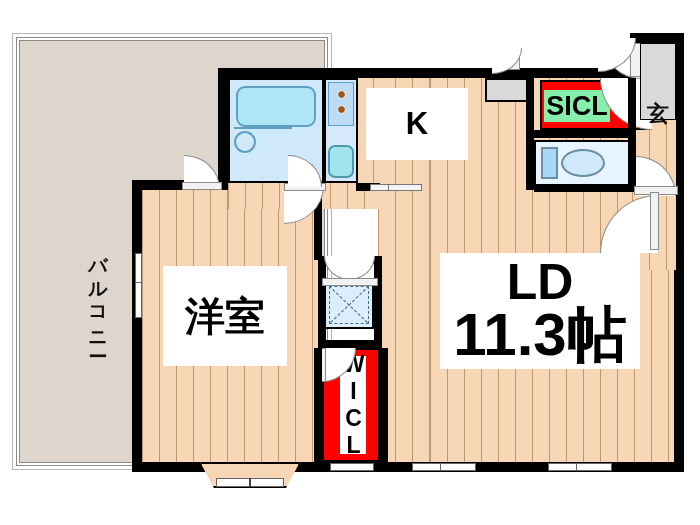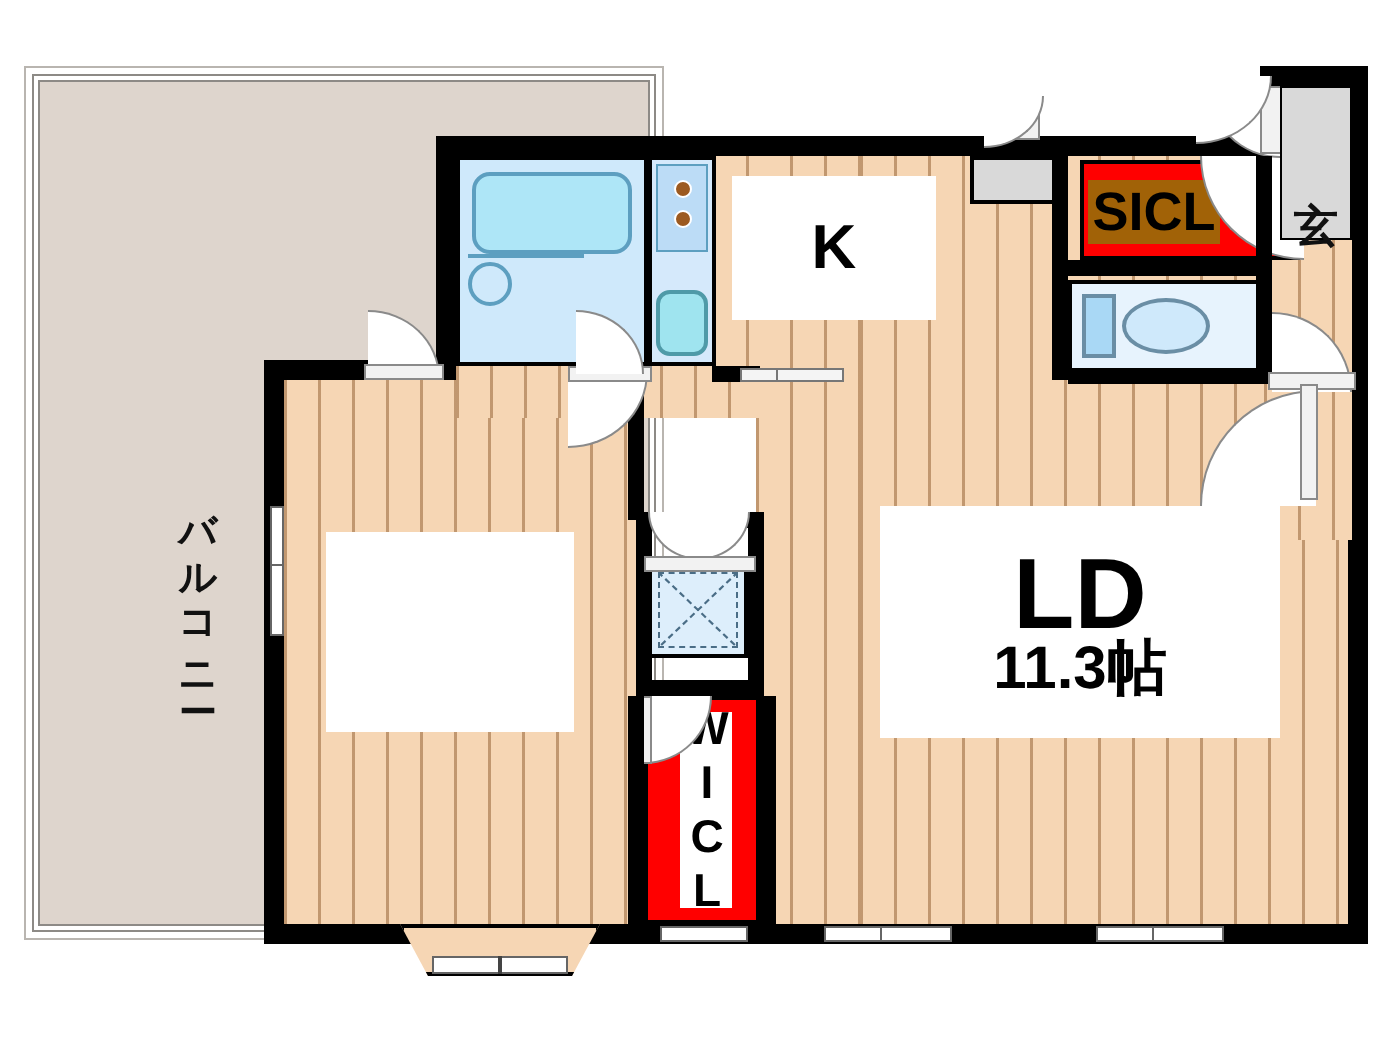--- a/index.html
+++ b/index.html
@@ -28,21 +28,21 @@
   .wall{background:#000000;}
   .genkan{background:#d9d9d9;border:1px solid #000;}
   .redbox{background:#ff0000;border:2px solid #000;}
 
   
   .plate{background:#ffffff;display:flex;flex-direction:column;
          align-items:center;justify-content:center;line-height:.96;color:#000;}
   .plate .l1{font-weight:700;}
   .plate .l2{font-weight:700;}
 
-  .lbl-red{background:#a16207;color:#000;font-weight:700;
+  .lbl-red{background:#86efac;color:#000;font-weight:700;
            display:flex;align-items:center;justify-content:center;}
   .lbl-red-v{background:#ffffff;color:#000;font-weight:700;
            display:flex;align-items:center;justify-content:center;
            writing-mode:vertical-rl;text-orientation:upright;letter-spacing:1px;}
 
   .genkan-t{display:flex;align-items:center;justify-content:center;
             font-size:22px;font-weight:700;color:#111;
             writing-mode:vertical-rl;text-orientation:upright;}
 
   
@@ -147,24 +147,25 @@
   <div class="abs wall" style="left:526px;top:78px;width:8px;height:112px;"></div>
   <div class="abs wall" style="left:628px;top:78px;width:8px;height:114px;"></div>
 
   <div class="abs arc arcq-tr" style="left:636px;top:156px;width:40px;height:40px;border-bottom:none;border-left:none;"></div>
   <div class="abs leaf" style="left:634px;top:186px;width:44px;height:9px;"></div>
   <div class="abs arc arcq-tl" style="left:600px;top:195px;width:58px;height:58px;border-bottom:none;border-right:none;"></div>
   <div class="abs leaf" style="left:650px;top:192px;width:9px;height:58px;"></div>
 
   <div class="abs plate" style="left:440px;top:253px;width:200px;height:116px;">
     <div class="l1" style="font-size:50px;">LD</div>
-    <div class="l2" style="font-size:30px;">11.3帖</div>
+    <div class="l2" style="font-size:60px;">11.3帖</div>
   </div>
 
   <div class="abs plate" style="left:163px;top:266px;width:124px;height:100px;">
+    <div class="l1" style="font-size:40px;">洋室</div>
   </div>
 
   <div class="abs wall" style="left:318px;top:256px;width:8px;height:100px;"></div>
   <div class="abs wall" style="left:374px;top:256px;width:8px;height:100px;"></div>
   <div class="abs wall" style="left:318px;top:256px;width:64px;height:8px;"></div>
   <div class="abs wm" style="left:324px;top:281px;width:50px;height:48px;"></div>
   <div class="abs wm-in" style="left:329px;top:286px;width:40px;height:38px;"></div>
   <svg class="abs" style="left:329px;top:286px;width:40px;height:38px;">
     <line x1="0" y1="0" x2="40" y2="38" stroke="#4a6d86" stroke-width="1.1" stroke-dasharray="3 2"></line>
     <line x1="40" y1="0" x2="0" y2="38" stroke="#4a6d86" stroke-width="1.1" stroke-dasharray="3 2"></line>

